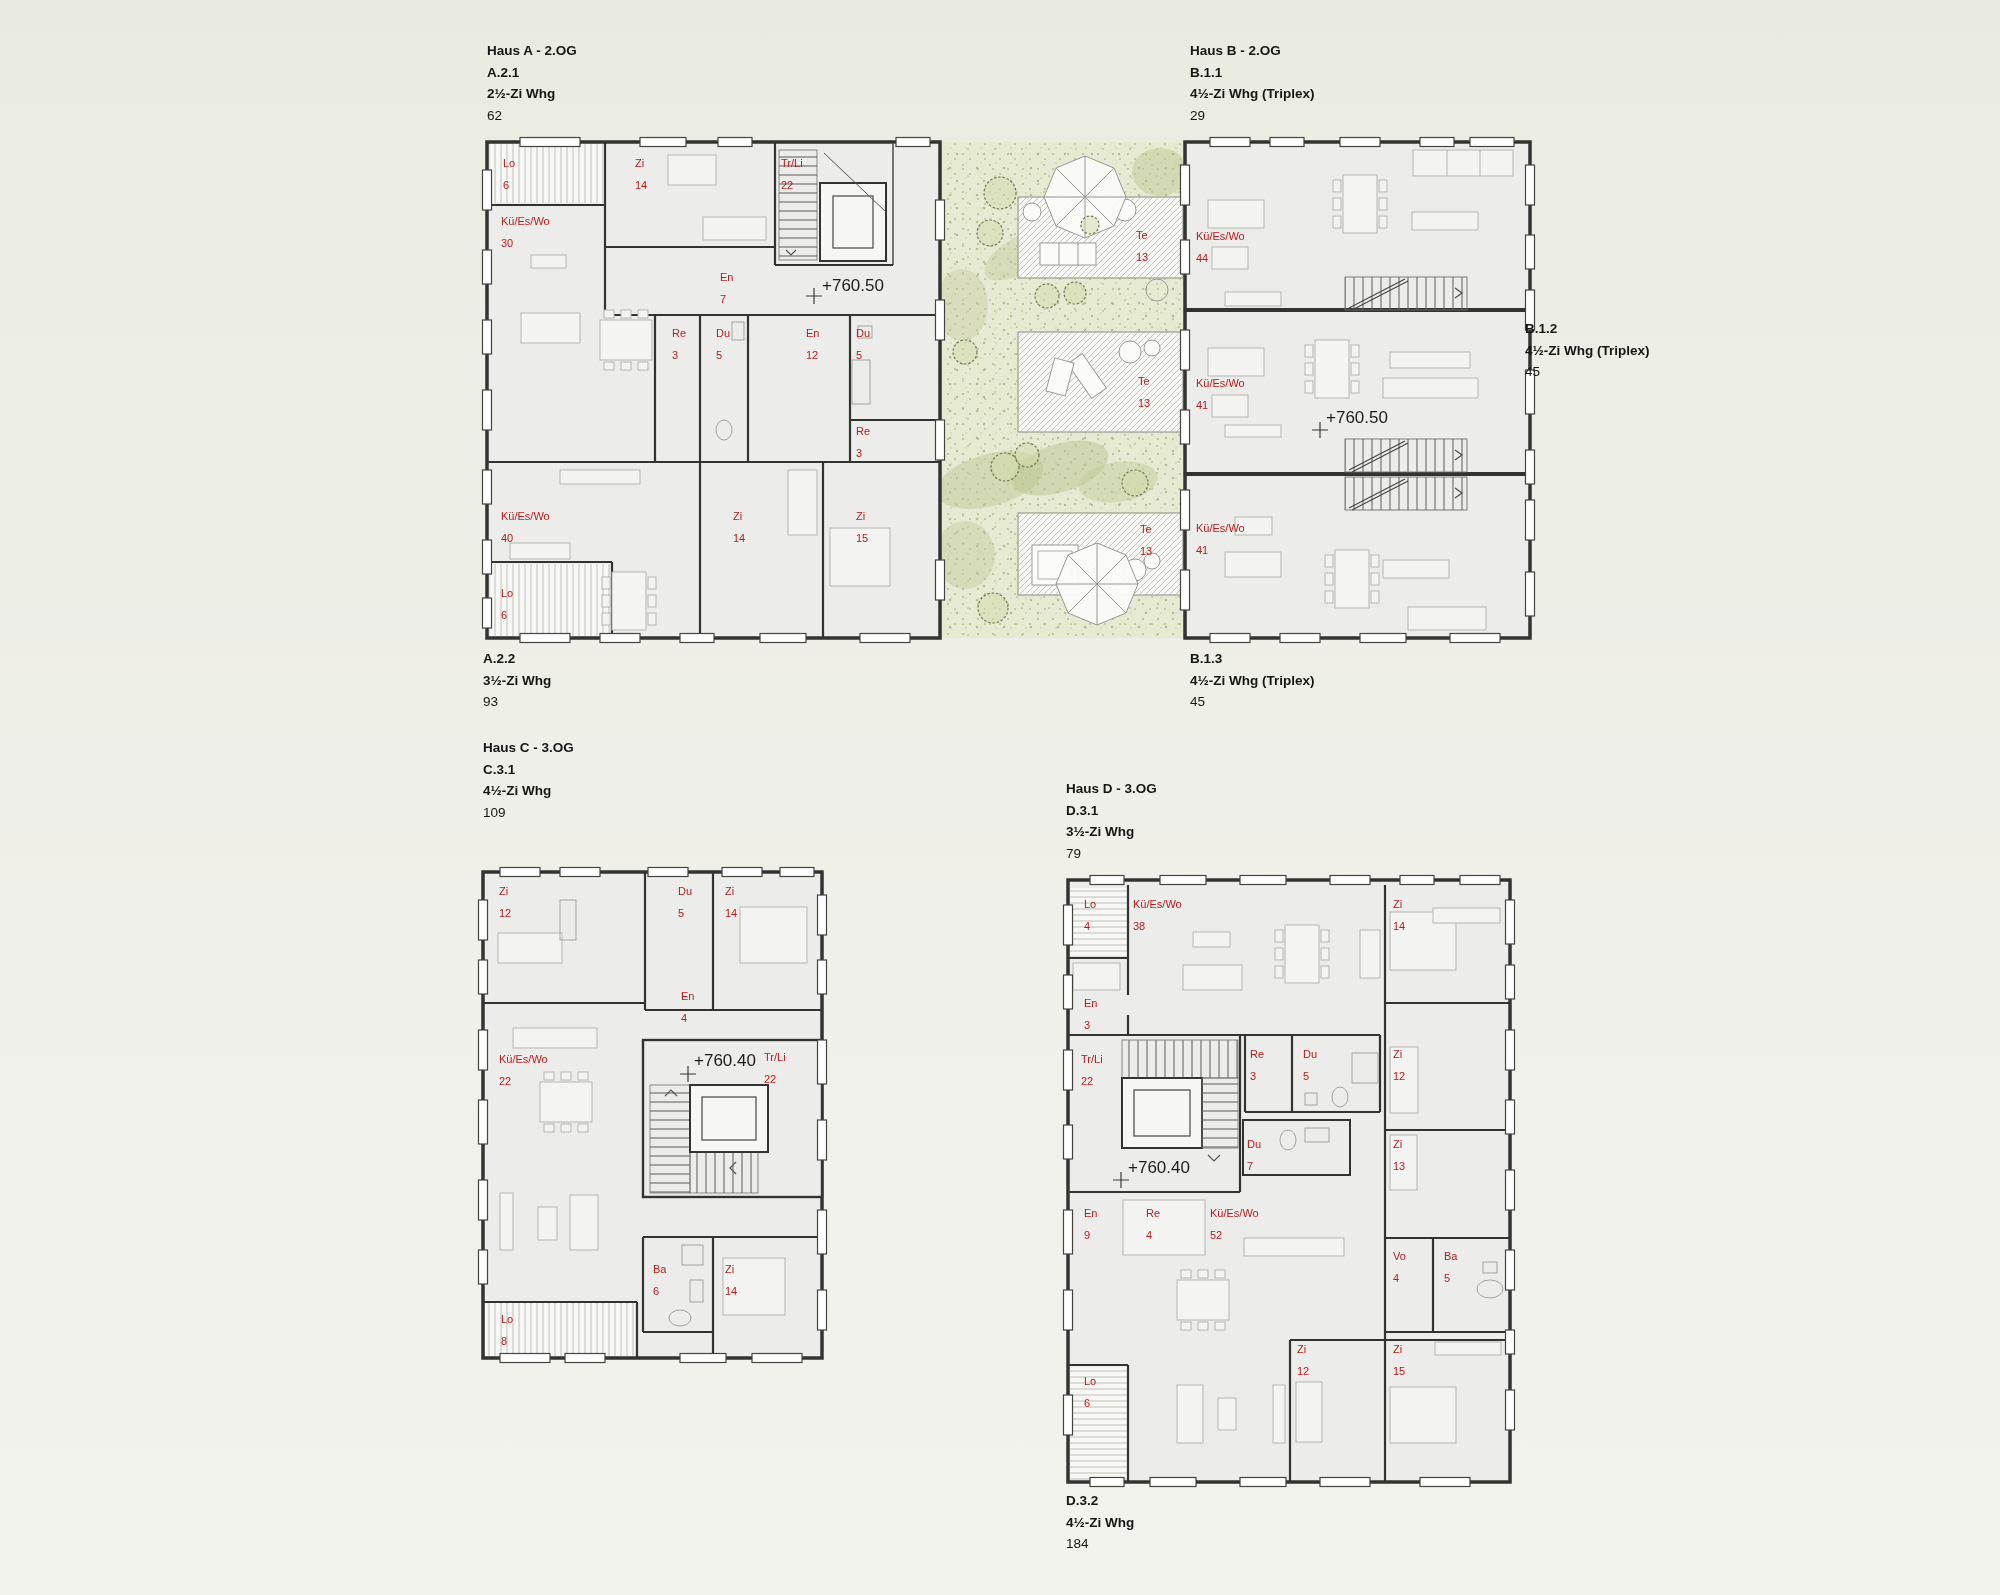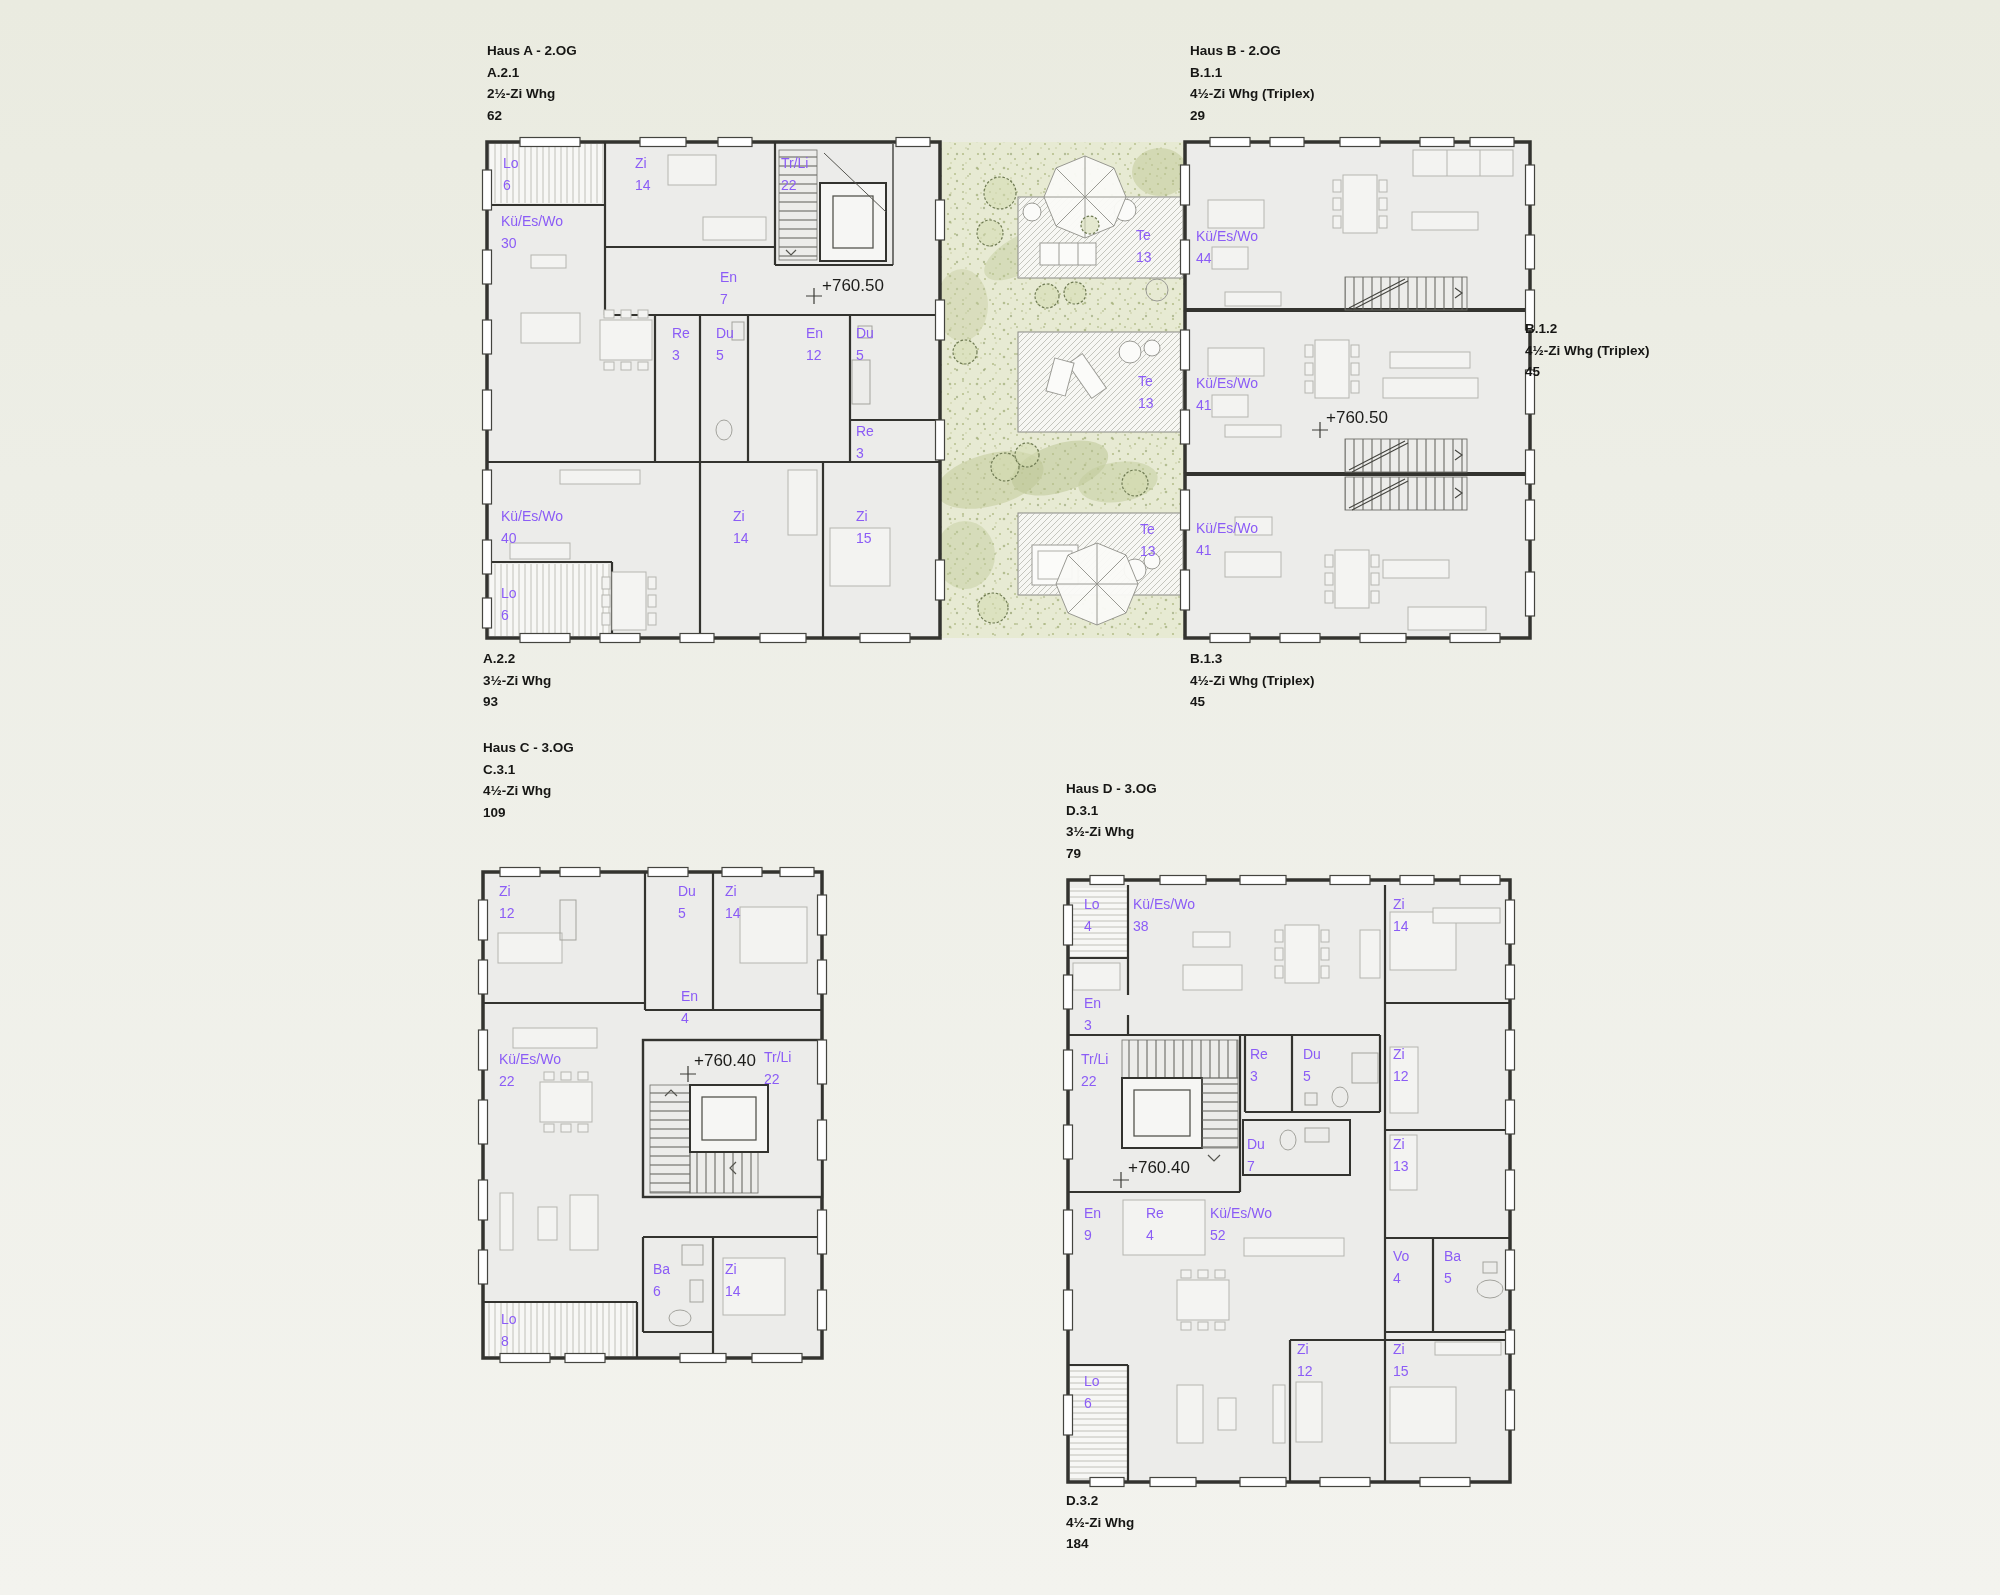--- a/index.html
+++ b/index.html
@@ -2,24 +2,24 @@
 <html><head>
 <meta charset="utf-8">
 <style>
   html,body{margin:0;padding:0}
   body{
     width:2000px;height:1595px;position:relative;overflow:hidden;
     font-family:"Liberation Sans",sans-serif;color:#1c1c1a;
     background:linear-gradient(180deg,#eaebe0 0%,#edeee6 30%,#f3f3ee 100%);
   }
   #plan-svg{position:absolute;left:0;top:0}
-  .lbl{position:absolute;font-size:14px;line-height:22px;white-space:nowrap;color:#8b5cf6}
+  .lbl{position:absolute;font-size:11px;line-height:22px;white-space:nowrap;color:#b91c1c}
   .lbl span{display:block}
   .hdr{position:absolute;font-size:13.5px;line-height:21.5px;font-weight:bold;white-space:nowrap;color:#161614}
-  .hdr .num{font-weight:bold}
+  .hdr .num{font-weight:normal}
   .elev{position:absolute;font-size:17px;white-space:nowrap;color:#1d1d1b}
 </style>
 </head>
 <body>
 
 <svg id="plan-svg" width="2000" height="1595" viewBox="0 0 2000 1595">
   <defs>
     <pattern id="hatchv" width="6" height="6" patternUnits="userSpaceOnUse">
       <path d="M3 0 V6" stroke="#b9b9b2" stroke-width="0.9"></path>
     </pattern>

